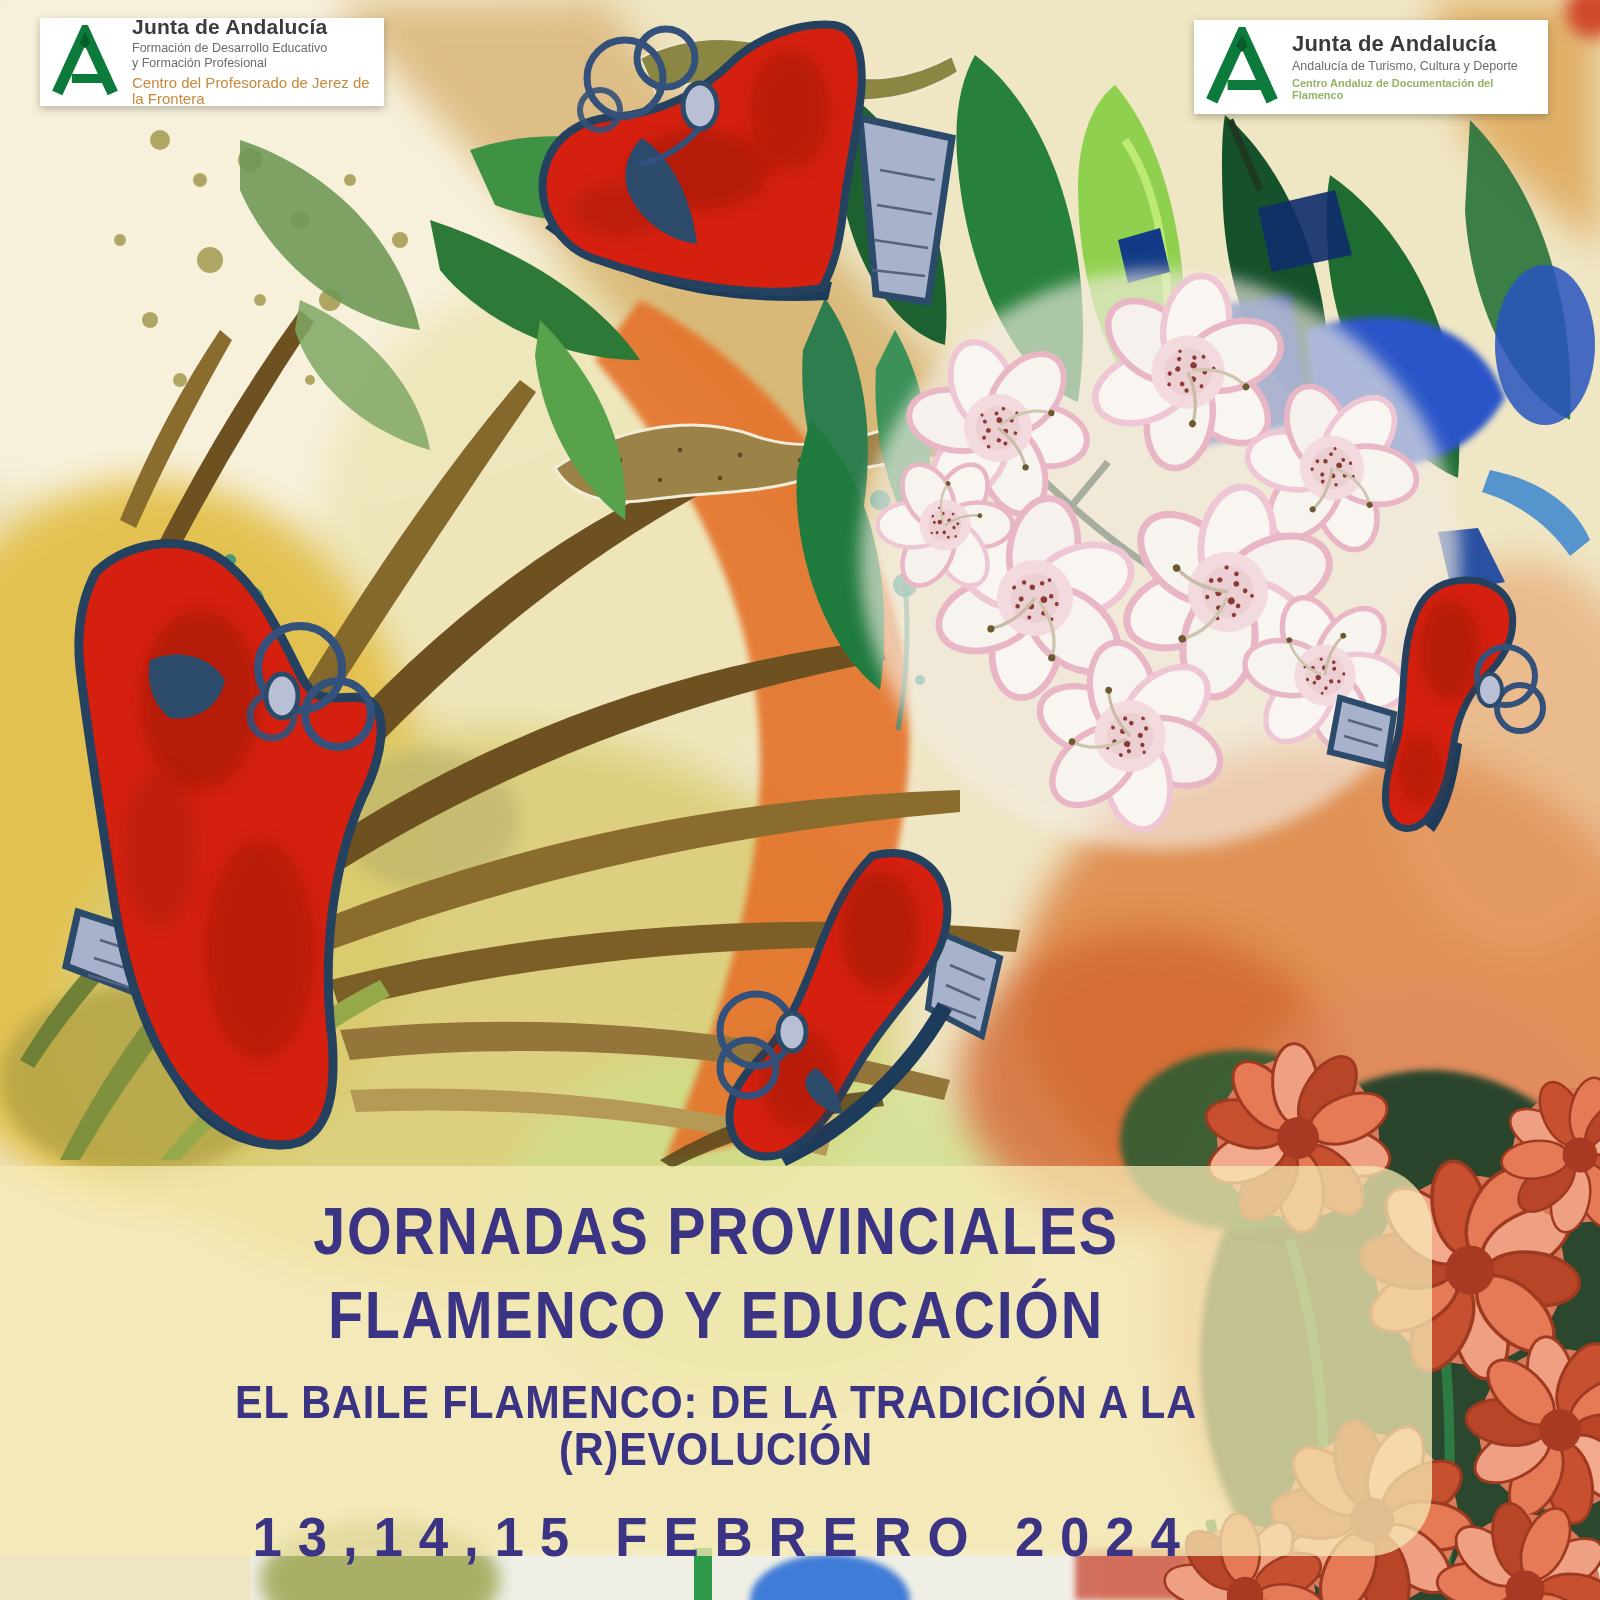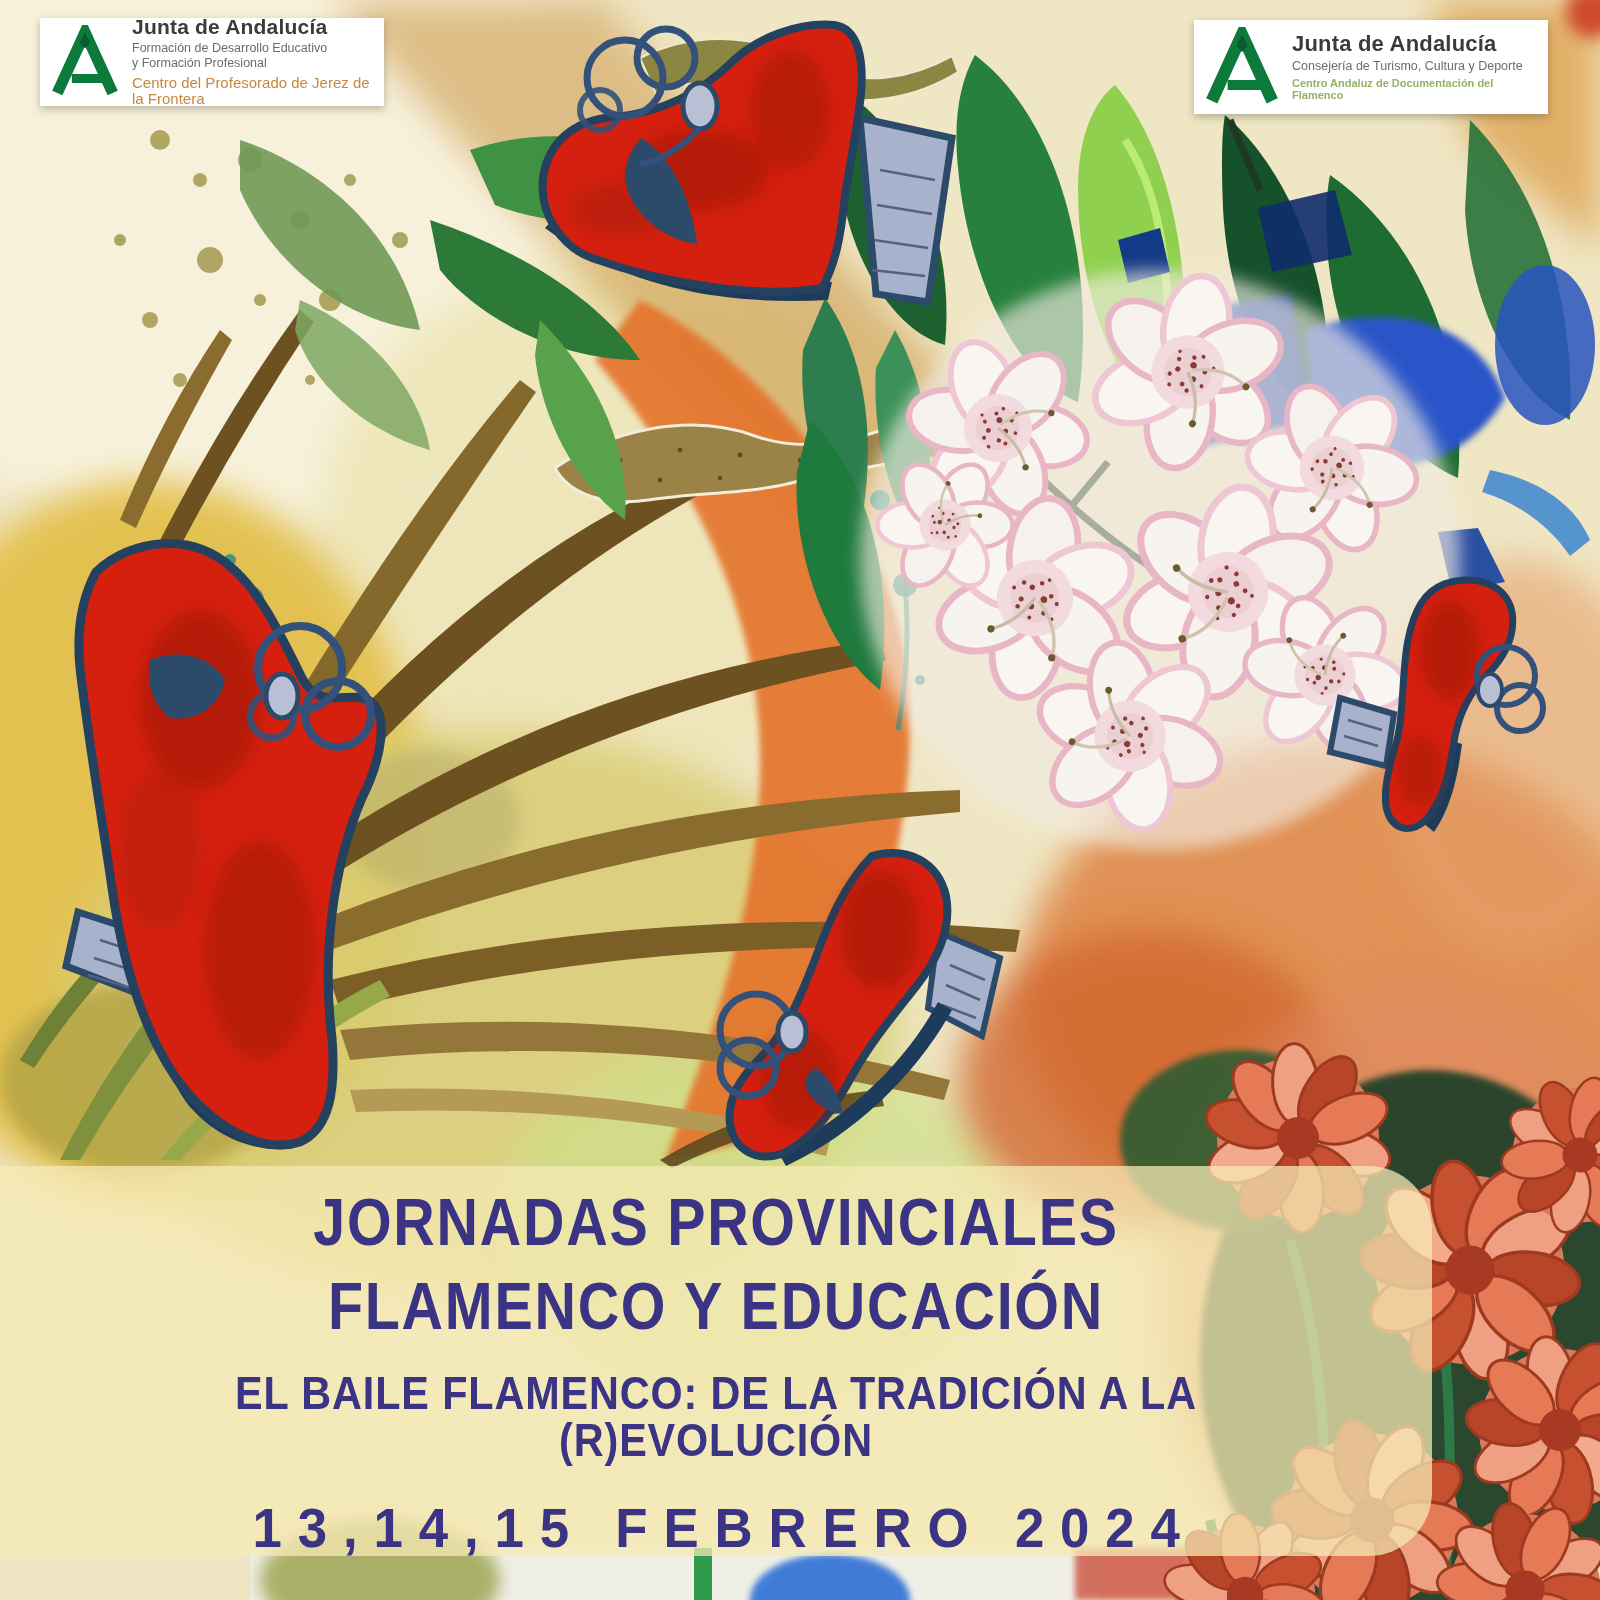--- a/index.html
+++ b/index.html
@@ -23,21 +23,21 @@
   .dept{font-size:12.5px;color:#6b6c6b;line-height:1.18;}
   .centre{font-size:15px;margin-top:4px;line-height:1.1;}
   .logo-right .centre{font-size:11px;font-weight:bold;}
   .centre.orange{color:#c8883c;}
   .centre.green{color:#95b166;}
   
   .panel{
     position:absolute;left:0;top:1166px;width:1432px;height:390px;
     background:rgba(246,233,180,0.75);border-radius:0 64px 64px 0;
     display:flex;flex-direction:column;align-items:center;
-    color:#3b3383;text-align:center;justify-content:flex-end;
+    color:#3b3383;text-align:center;
   }
   .t1{font-size:66px;font-weight:bold;letter-spacing:2px;width:100%;
       transform:scaleX(.87);transform-origin:center;line-height:1.0;}
   .t1.first{margin-top:32px;}
   .t1.second{margin-top:18px;}
   .t2{font-size:47px;font-weight:bold;letter-spacing:1px;width:100%;
       transform:scaleX(.88);transform-origin:center;line-height:1.0;margin-top:30px;}
   .t3{font-size:55px;font-weight:bold;letter-spacing:.3em;padding-left:.3em;
       width:100%;line-height:1.0;margin-top:38px;transform:scaleX(.96);transform-origin:center;}
 </style>
@@ -351,21 +351,21 @@
   </div>
 
   <div class="logo logo-right">
     <svg class="amark" viewBox="0 0 100 110">
       <path d="M8 102 L50 10 L92 102" fill="none" stroke="#0c7a3a" stroke-width="17"></path>
       <path d="M30 80 L88 80" stroke="#0c7a3a" stroke-width="14"></path>
       <path d="M42 26 L50 10 L58 26 L50 34 Z" fill="#085c2b"></path>
     </svg>
     <div class="logo-text">
       <div class="org">Junta de Andalucía</div>
-      <div class="dept">Consejería de Turismo, Cultura y Deporte</div>
+      <div class="dept">Andalucía de Turismo, Cultura y Deporte</div>
       <div class="centre green">Centro Andaluz de Documentación del Flamenco</div>
     </div>
   </div>
 
   <div class="panel">
     <div class="t1 first">JORNADAS PROVINCIALES</div>
     <div class="t1 second">FLAMENCO Y EDUCACIÓN</div>
     <div class="t2">EL BAILE FLAMENCO: DE LA TRADICIÓN A LA (R)EVOLUCIÓN</div>
     <div class="t3">13,14,15 FEBRERO 2024</div>
   </div>

